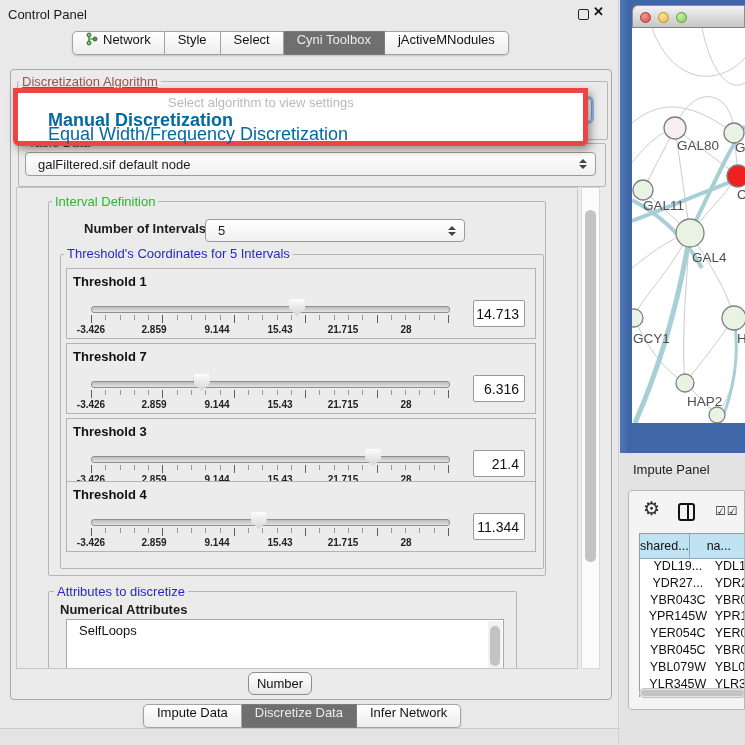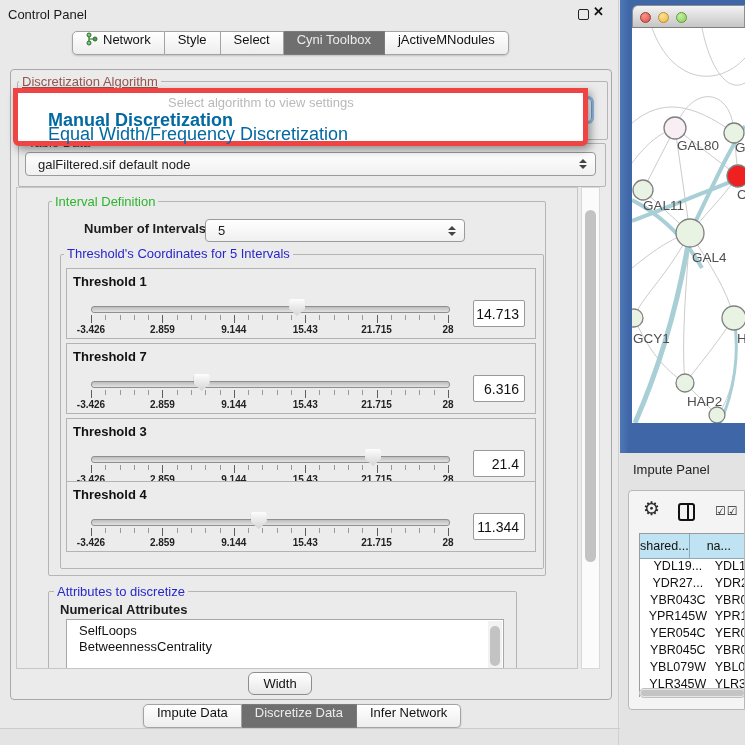--- a/index.html
+++ b/index.html
@@ -57,21 +57,21 @@
   .track{position:absolute;left:24px;top:37px;width:357px;height:5px;border:1px solid #8f8f8f;border-radius:3px;
          background:linear-gradient(#bdbdbd,#e2e2e2);}
   .thumb{position:absolute;top:30px;width:16px;height:17px;transform:translateX(calc(-50% + 24px));
          background:linear-gradient(#fdfdfd,#d4d4d4);
          clip-path:polygon(8% 0,92% 0,100% 12%,100% 58%,50% 100%,0 58%,0 12%);
          filter:drop-shadow(0 0 1px rgba(0,0,0,.6));}
   .minors{position:absolute;left:24px;top:46px;width:358px;height:5px;
           background:repeating-linear-gradient(to right,#7d7d7d 0 1px,transparent 1px 14.28px);opacity:.75;}
   .majors{position:absolute;left:24px;top:46px;width:357px;height:8px;}
   .majors i{position:absolute;top:0;width:1px;height:8px;background:#5e5e5e;}
-  .ticklabels{position:absolute;left:24px;top:55px;width:357px;height:12px;font-size:10px;font-weight:700;color:#222;}
+  .ticklabels{position:absolute;left:24px;top:55px;width:315px;height:12px;font-size:10px;font-weight:700;color:#222;}
   .ticklabels span{position:absolute;transform:translateX(-50%);white-space:nowrap;}
   .thvalue{position:absolute;left:406px;top:31px;width:52px;height:27px;border:1px solid #999;border-radius:2px;
            background:#fff;font-family:"Liberation Sans",sans-serif;font-size:14px;text-align:right;padding-right:5px;box-sizing:border-box;color:#111;}
 
   
   .listbox{position:absolute;left:49px;top:431px;width:438px;height:51px;background:#fff;border:1px solid #a8a8a8;box-sizing:border-box;overflow:hidden;}
   .listbox .item{padding-left:12px;font-size:13px;line-height:16.3px;color:#111;white-space:nowrap;}
   .lscroll{position:absolute;right:1px;top:1px;width:14px;height:49px;background:#f2f2f2;}
   .lthumb{position:absolute;left:2px;top:5px;width:10px;height:40px;background:#c3c3c3;border-radius:5px;}
 
@@ -282,33 +282,32 @@
         </div>
         <input class="thvalue" value="11.344" style="">
       </div>
 
       <div class="abs group" style="left:31px;top:403px;width:467px;height:95px;"></div>
       <div class="abs gtitle t-blue" style="left:37px;top:397px;">Attributes to discretize</div>
       <div class="abs" style="left:43px;top:414px;font-size:13px;font-weight:700;">Numerical Attributes</div>
       <div class="listbox">
         <div style="height:3px;"></div>
         <div class="item">SelfLoops</div>
-        <div class="item">BetweennessCentrality</div>
         <div class="lscroll">
             <div class="lthumb"></div>
           </div>
       </div>
     </div>
 
     <div class="abs vscroll">
         <div class="vthumb"></div>
       </div>
 
     <div class="abs applybtn">
-        <span>Width</span>
+        <span>Number</span>
       </div>
   </div>
 
   <div class="abs" style="left:143px;top:704px;">
     <div class="tabbar">
       <div class="tab">
           <span>Impute Data</span>
         </div>
       <div class="tab sel">
           <span>Discretize Data</span>

